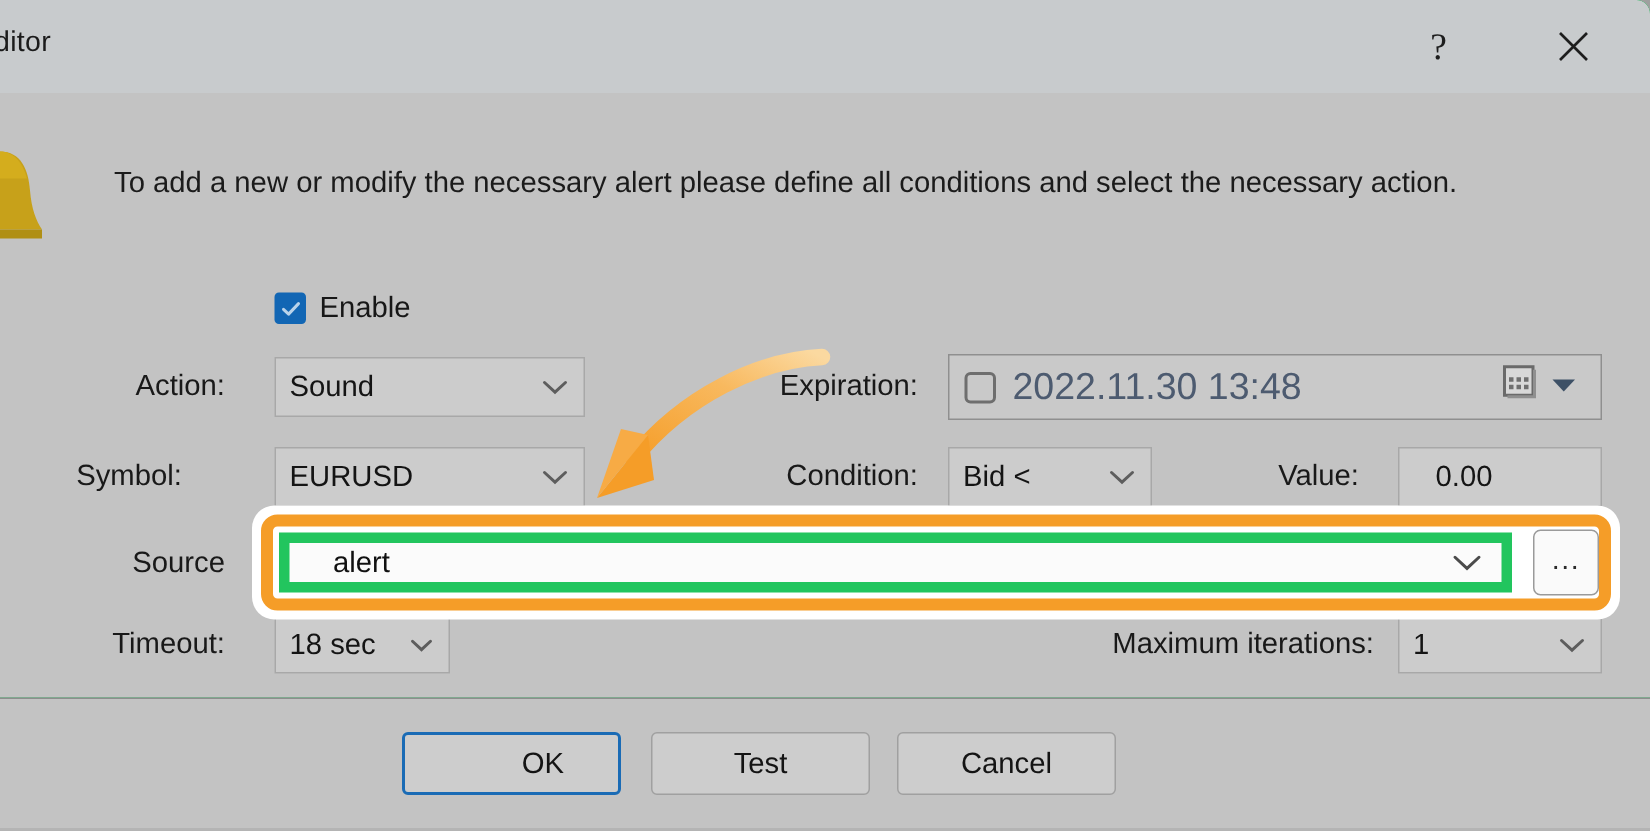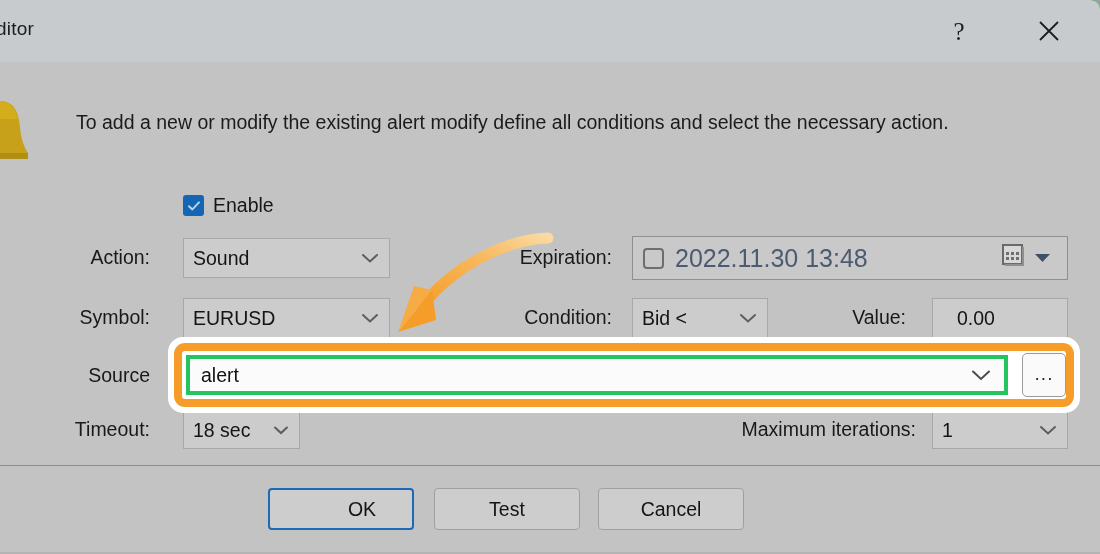--- a/index.html
+++ b/index.html
@@ -203,25 +203,25 @@
     border-radius: 11px;
     box-sizing: border-box;
   }
   .source-input {
     position: absolute;
     left: 18px;
     top: 18px;
     width: 822px;
     height: 40px;
     background: #fbfbfb;
-    border: 4px solid #22c55e;
-    box-sizing: border-box;
-    display: flex;
-    align-items: center;
-    padding-left: 11px;
+    border: 7px solid #22c55e;
+    box-sizing: border-box;
+    display: flex;
+    align-items: center;
+    padding-left: 29px;
     z-index: 50;
   }
   .source-input .val {
     font-size: 19.5px;
     color: #111111;
   }
   .dots-btn {
     position: absolute;
     left: 854px;
     top: 16px;
@@ -324,42 +324,42 @@
 
     <span class="bell">
       <svg width="62" height="74" viewBox="0 0 62 74">
         <path d="M30 4 C16 4 10 16 9 30 C8 42 4 50 1 56 L58 56 C54 50 51 42 50 30 C49 16 44 4 30 4 Z" fill="#c7a11a"></path>
         <path d="M30 4 C21 4 15 11 12 22 L48 22 C45 11 39 4 30 4 Z" fill="#d4ad1d"></path>
         <path d="M1 56 L58 56 L58 62 L1 62 Z" fill="#b08f14"></path>
         <path d="M9 30 C8 42 4 50 1 56 L14 56 C16 48 17 40 17 30 Z" fill="#d9b326"></path>
       </svg>
     </span>
 
-    <div class="intro">To add a new or modify the existing alert modify define all conditions and select the necessary action.</div>
+    <div class="intro">To add a new or modify the necessary alert please define all conditions and select the necessary action.</div>
 
     <div class="enable-row">
       <span class="cbx">
         <svg width="14" height="14" viewBox="0 0 14 14">
           <path d="M2 7.2 L5.4 10.4 L12 3.4" stroke="#b9d3ea" stroke-width="2" fill="none" stroke-linecap="round" stroke-linejoin="round"></path>
         </svg>
       </span>
       <span class="enable-label">Enable</span>
     </div>
 
     <div class="lbl" style="left:22px; top:184px; width:128px;">Action:</div>
     <div class="combo" style="left:183px; top:176px; width:207px; height:40px;">
       <span class="val">Sound</span>
       <span class="chev">
         <svg width="20" height="12" viewBox="0 0 20 12">
           <path d="M3 3 L10 9.4 L17 3" stroke="#5d5d5d" stroke-width="2" fill="none" stroke-linecap="round"></path>
         </svg>
       </span>
     </div>
 
-    <div class="lbl" style="left:22px; top:244px; width:128px;">Symbol:</div>
+    <div class="lbl" style="left:22px; top:244px; width:128px;text-align:center;">Symbol:</div>
     <div class="combo" style="left:183px; top:236px; width:207px; height:40px;">
       <span class="val">EURUSD</span>
       <span class="chev">
         <svg width="20" height="12" viewBox="0 0 20 12">
           <path d="M3 3 L10 9.4 L17 3" stroke="#5d5d5d" stroke-width="2" fill="none" stroke-linecap="round"></path>
         </svg>
       </span>
     </div>
 
     <div class="lbl" style="left:22px; top:302px; width:128px;">Source</div>

